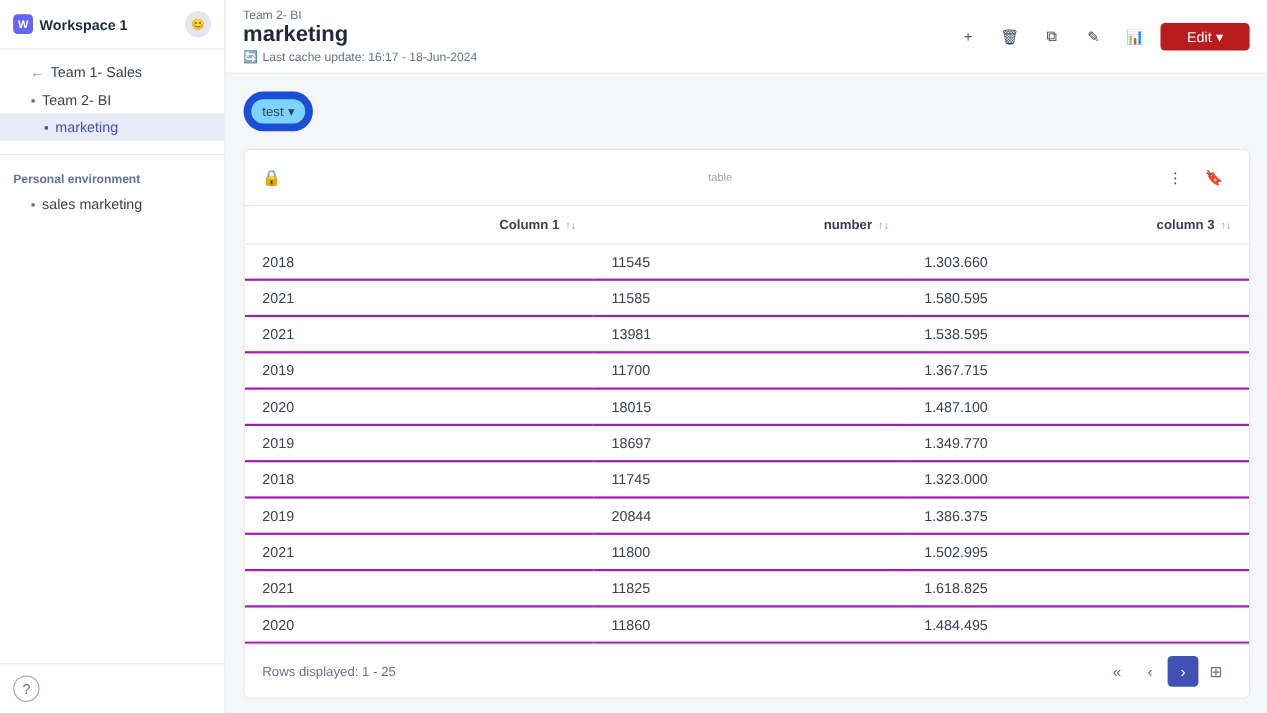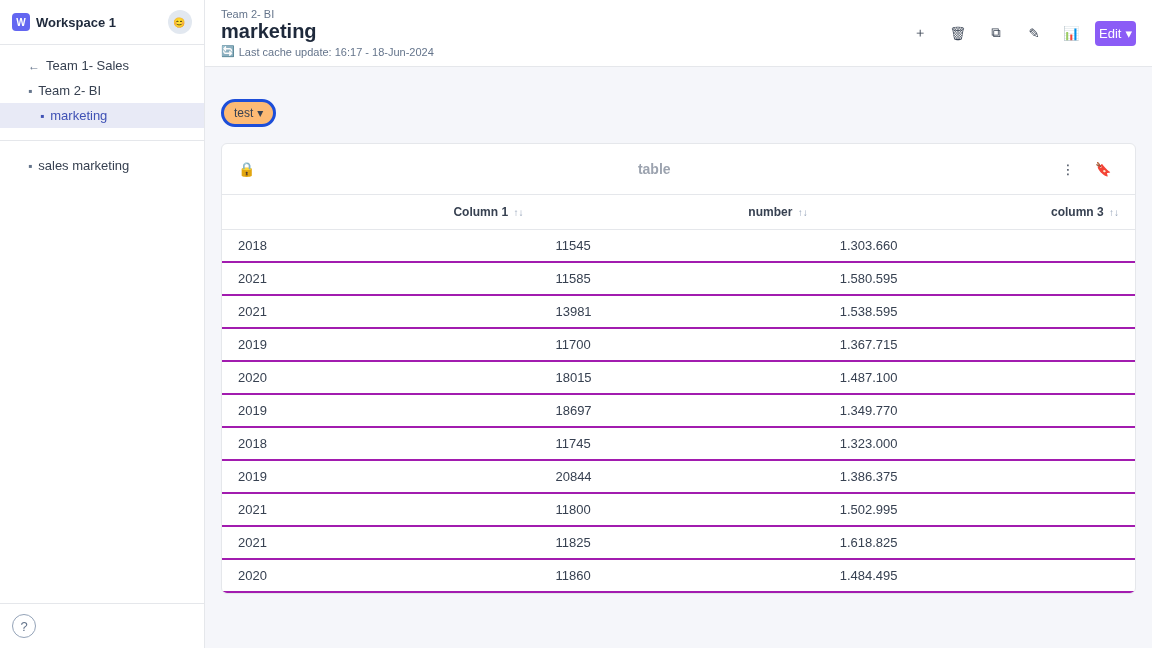--- a/index.html
+++ b/index.html
@@ -26,34 +26,34 @@
     
     .main { flex: 1; display: flex; flex-direction: column; overflow: hidden; }
 
     
     .topbar { background: #fff; border-bottom: 1px solid #e5e7eb; padding: 8px 16px; display: flex; align-items: center; justify-content: space-between; min-height: 52px; }
     .topbar-left { display: flex; flex-direction: column; }
     .topbar-breadcrumb { font-size: 11px; color: #64748b; }
     .topbar-title { font-size: 20px; font-weight: 700; color: #1e293b; }
     .topbar-cache { display: flex; align-items: center; gap: 4px; font-size: 11px; color: #64748b; margin-top: 2px; }
     .topbar-right { display: flex; align-items: center; gap: 8px; }
-    .topbar-edit { background: #8b5cf6; color: #fff; border-radius: 4px; padding: 5px 4px; display: flex; align-items: center; gap: 4px; cursor: pointer; font-size: 13px; border: none; }
+    .topbar-edit { background: #b91c1c; color: #fff; border-radius: 4px; padding: 5px 24px; display: flex; align-items: center; gap: 4px; cursor: pointer; font-size: 13px; border: none; }
     .icon-btn { width: 30px; height: 30px; display: flex; align-items: center; justify-content: center; border: none; background: none; cursor: pointer; border-radius: 4px; color: #374151; }
 
     
     .content { flex: 1; padding: 16px; overflow: auto; }
 
     
     .filter-bar { display: flex; align-items: center; gap: 8px; margin-bottom: 16px; }
-    .filter-chip { display: flex; align-items: center; gap: 4px; padding: 4px 10px; border: 3px solid #1d4ed8; border-radius: 20px; font-size: 12px; color: #374151; background: #fdba74; cursor: pointer; margin-top: 16px; }
+    .filter-chip { display: flex; align-items: center; gap: 4px; padding: 4px 10px; border: 7px solid #1d4ed8; border-radius: 20px; font-size: 12px; color: #374151; background: #7dd3fc; cursor: pointer; }
 
     
     .table-container { background: #fff; border: 1px solid #e5e7eb; border-radius: 6px; overflow: hidden; }
     .table-header-bar { display: flex; align-items: center; justify-content: space-between; padding: 10px 16px; border-bottom: 1px solid #e5e7eb; }
-    .table-title { font-size: 14px; color: #9ca3af; font-weight: 700; }
+    .table-title { font-size: 10px; color: #9ca3af; font-weight: 400; }
     .table-header-actions { display: flex; align-items: center; gap: 6px; }
 
     table { width: 100%; border-collapse: collapse; }
     thead th { padding: 10px 16px; text-align: right; font-size: 12px; font-weight: 600; color: #374151; border-bottom: 1px solid #e5e7eb; background: #fff; white-space: nowrap; }
     thead th .sort-icon { color: #94a3b8; font-size: 10px; margin-left: 2px; }
     tbody tr { border-bottom: 2px solid #a21caf; }
     tbody td { padding: 8px 16px; font-size: 13px; color: #374151; }
 
     
     .pagination { display: flex; align-items: center; justify-content: space-between; padding: 10px 16px; border-top: 1px solid #e5e7eb; background: #fff; }
@@ -91,20 +91,21 @@
     </div>
     <div class="sidebar-item indent2 active">
       <span class="item-icon">▪</span>
       <span>marketing</span>
     </div>
   </div>
 
   <div class="sidebar-divider"></div>
 
   <div class="sidebar-section">
+    <div class="sidebar-section-title">Personal environment</div>
     <div class="sidebar-item indent">
       <span class="item-icon">▪</span>
       <span>sales marketing</span>
     </div>
   </div>
 
   <div class="sidebar-footer">
     <div class="help-icon">
       <span>?</span>
     </div>
@@ -239,16 +240,25 @@
               <td>1.618.825</td>
             </tr>
             <tr>
               <td>2020</td>
               <td>11860</td>
               <td>1.484.495</td>
             </tr>
           </tbody>
       </table>
 
+      <div class="pagination">
+        <span class="pagination-info">Rows displayed: 1 - 25</span>
+        <div class="pagination-controls">
+          <button class="page-btn" title="First page">«</button>
+          <button class="page-btn" title="Previous page">‹</button>
+          <button class="page-btn active">›</button>
+          <button class="page-btn" title="Select rows">⊞</button>
+        </div>
+      </div>
     </div>
 
   </div>
 </div>
 
 </body></html>

